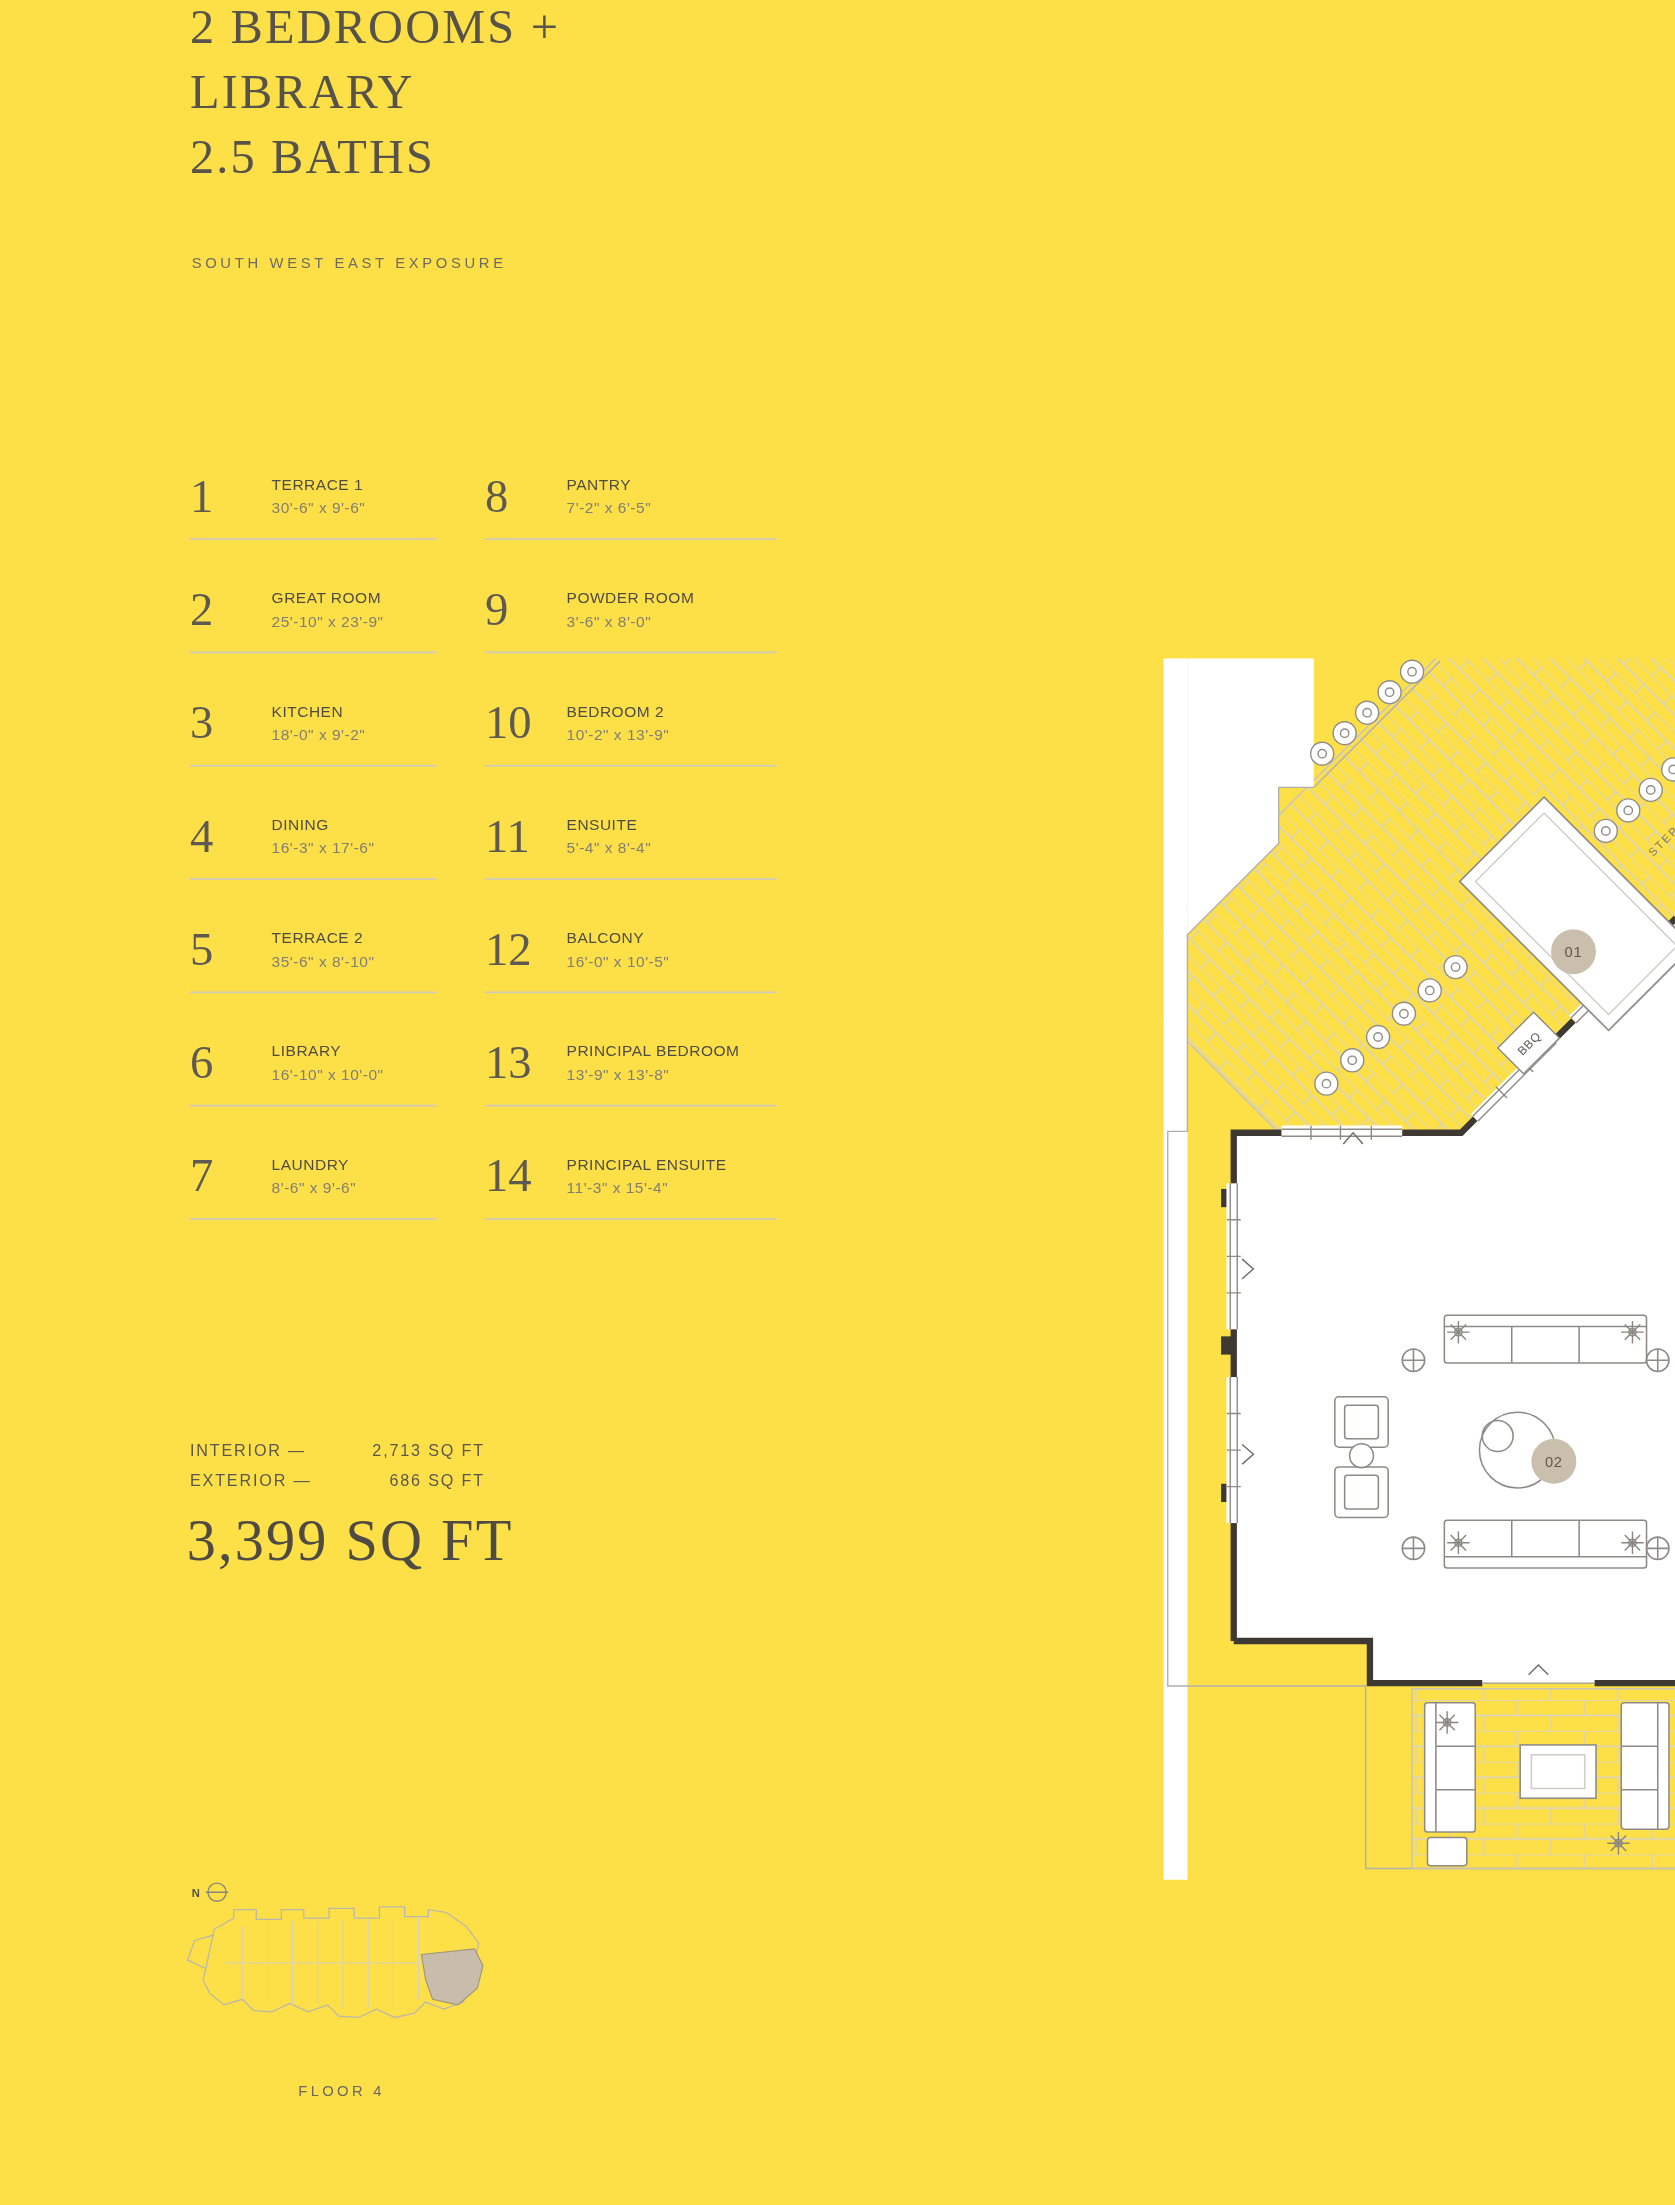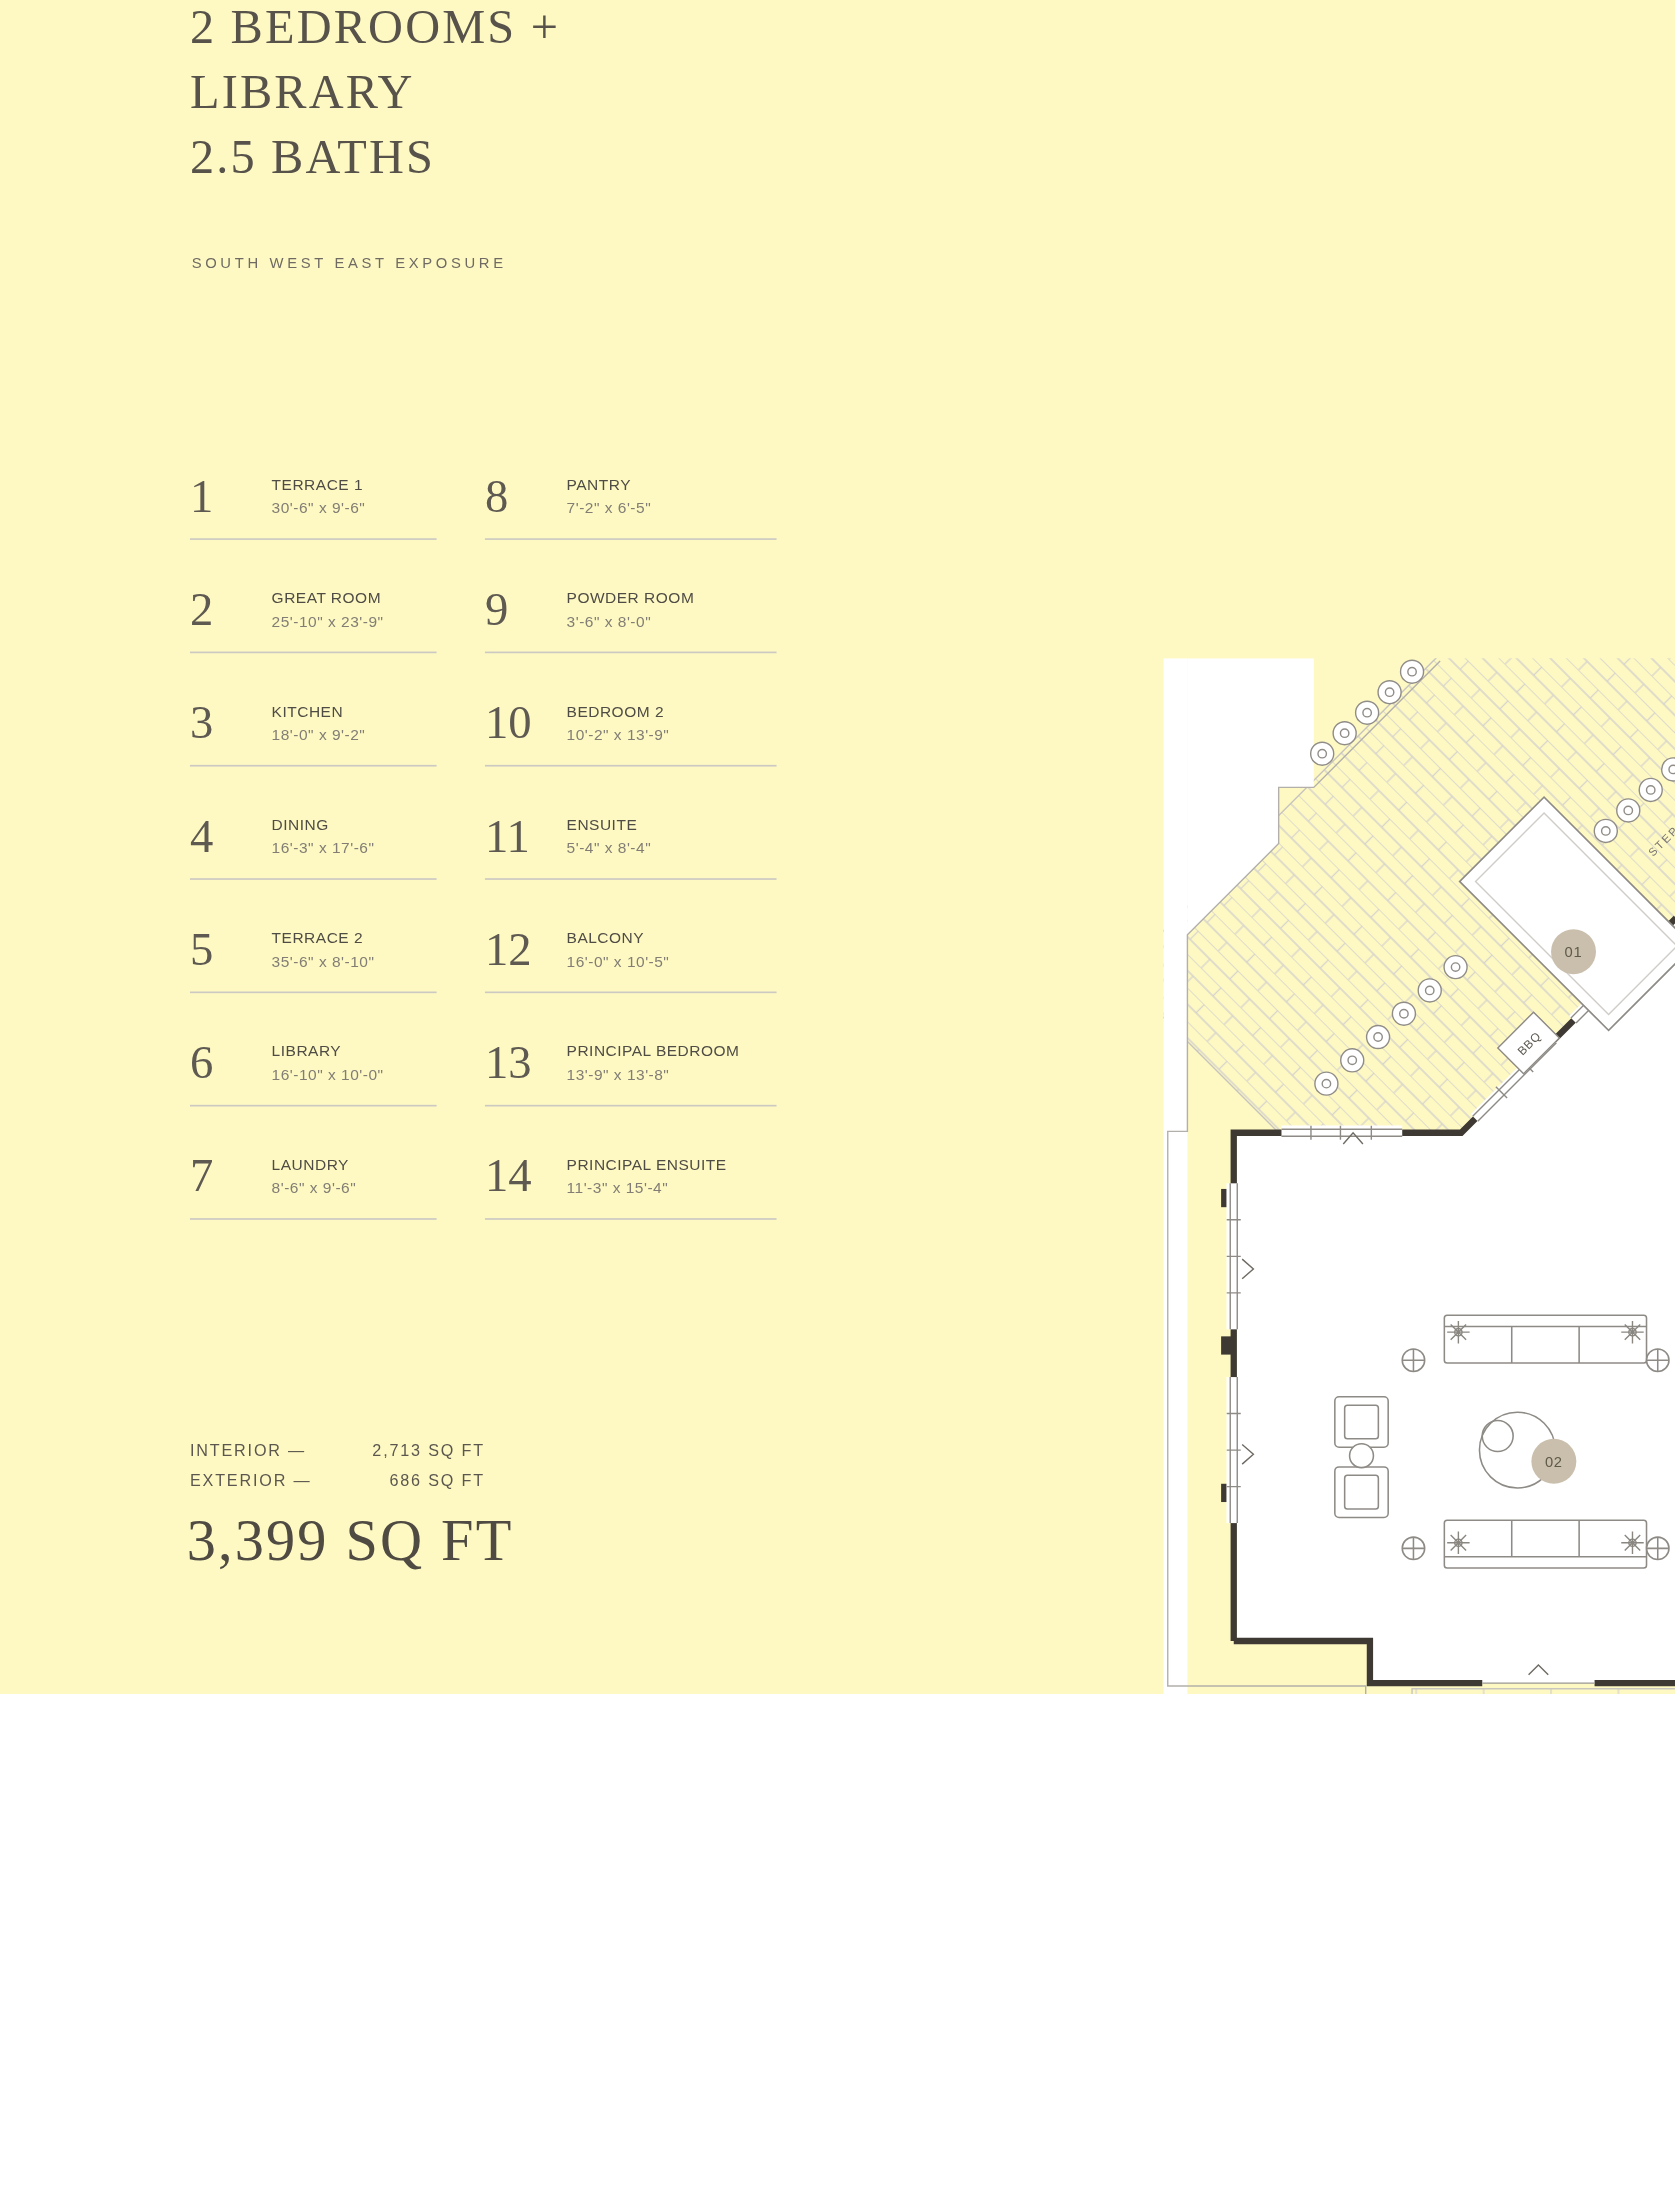--- a/index.html
+++ b/index.html
@@ -1,16 +1,16 @@
 <!DOCTYPE html>
 <html style="font-size:13.5px"><head>
 <meta charset="utf-8">
 <style>
   html,body{margin:0;padding:0;background:#ffffff;}
-  .stage{position:relative;width:1676px;height:1694px;background:#fef9c3;overflow:hidden;}
+  .stage{position:relative;width:1676px;height:2205px;background:#fde047;overflow:hidden;}
   .page{position:relative;width:1006px;height:1323px;transform:scale(1.6664);transform-origin:0 0;
         font-family:"Liberation Sans",sans-serif;color:#55514a;}
   .abs{position:absolute;}
 
   
   .title{left:114px;top:-3.4px;font-family:"Liberation Serif",serif;font-size:29px;line-height:39px;
          letter-spacing:1.3px;color:#57534b;}
   .exposure{left:115px;top:153px;font-size:8.9px;letter-spacing:2.2px;color:#6f6b63;}
 
   

